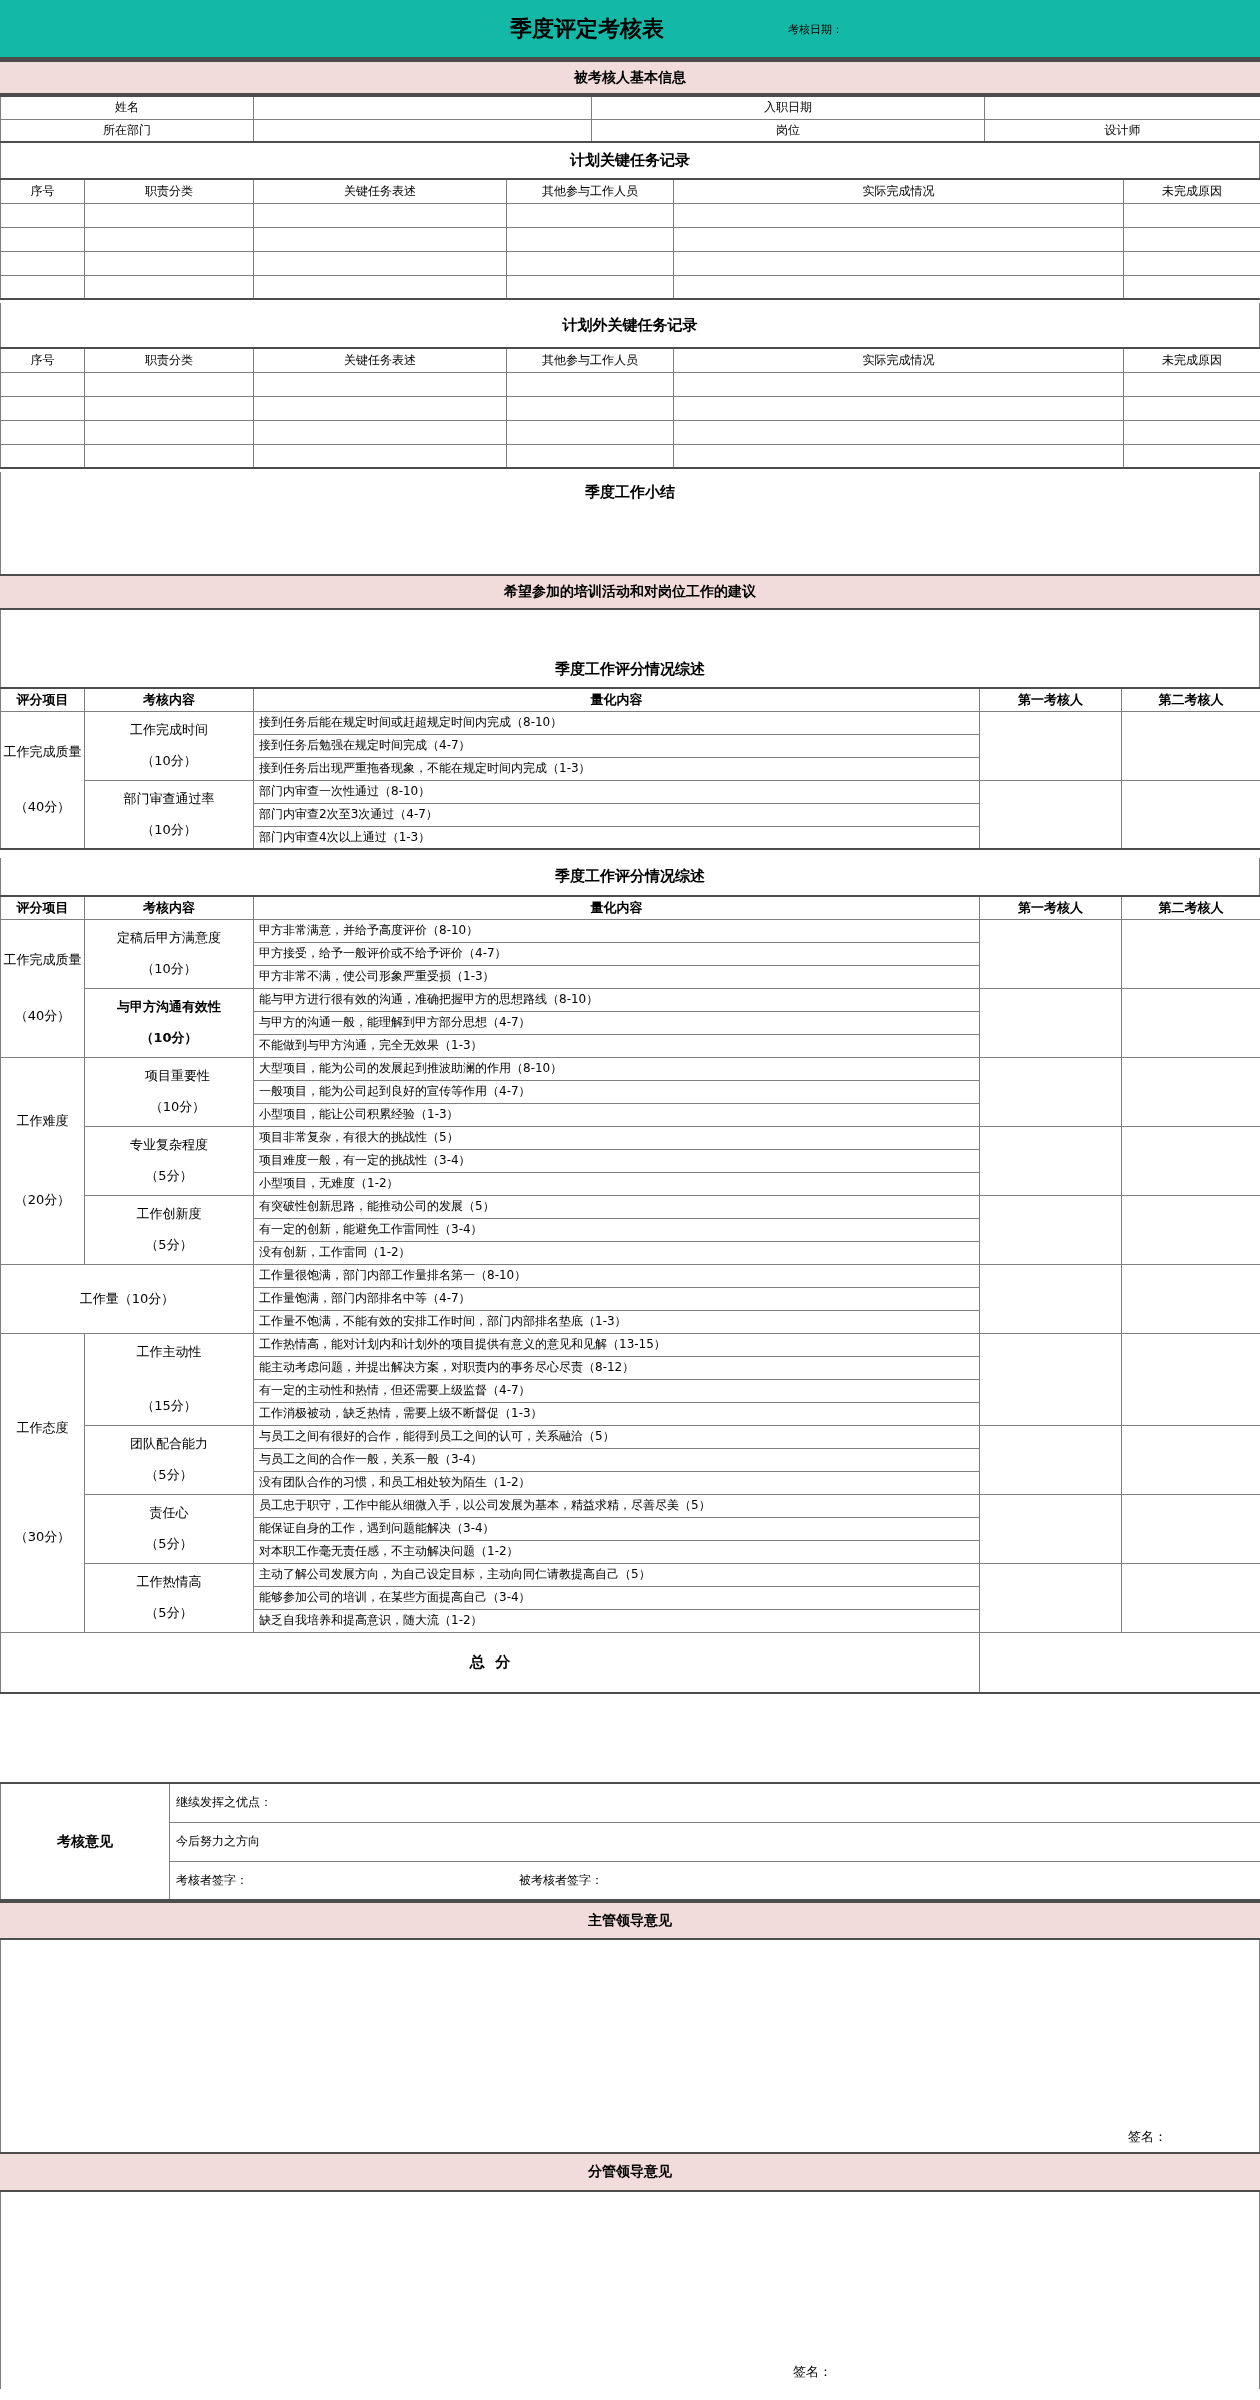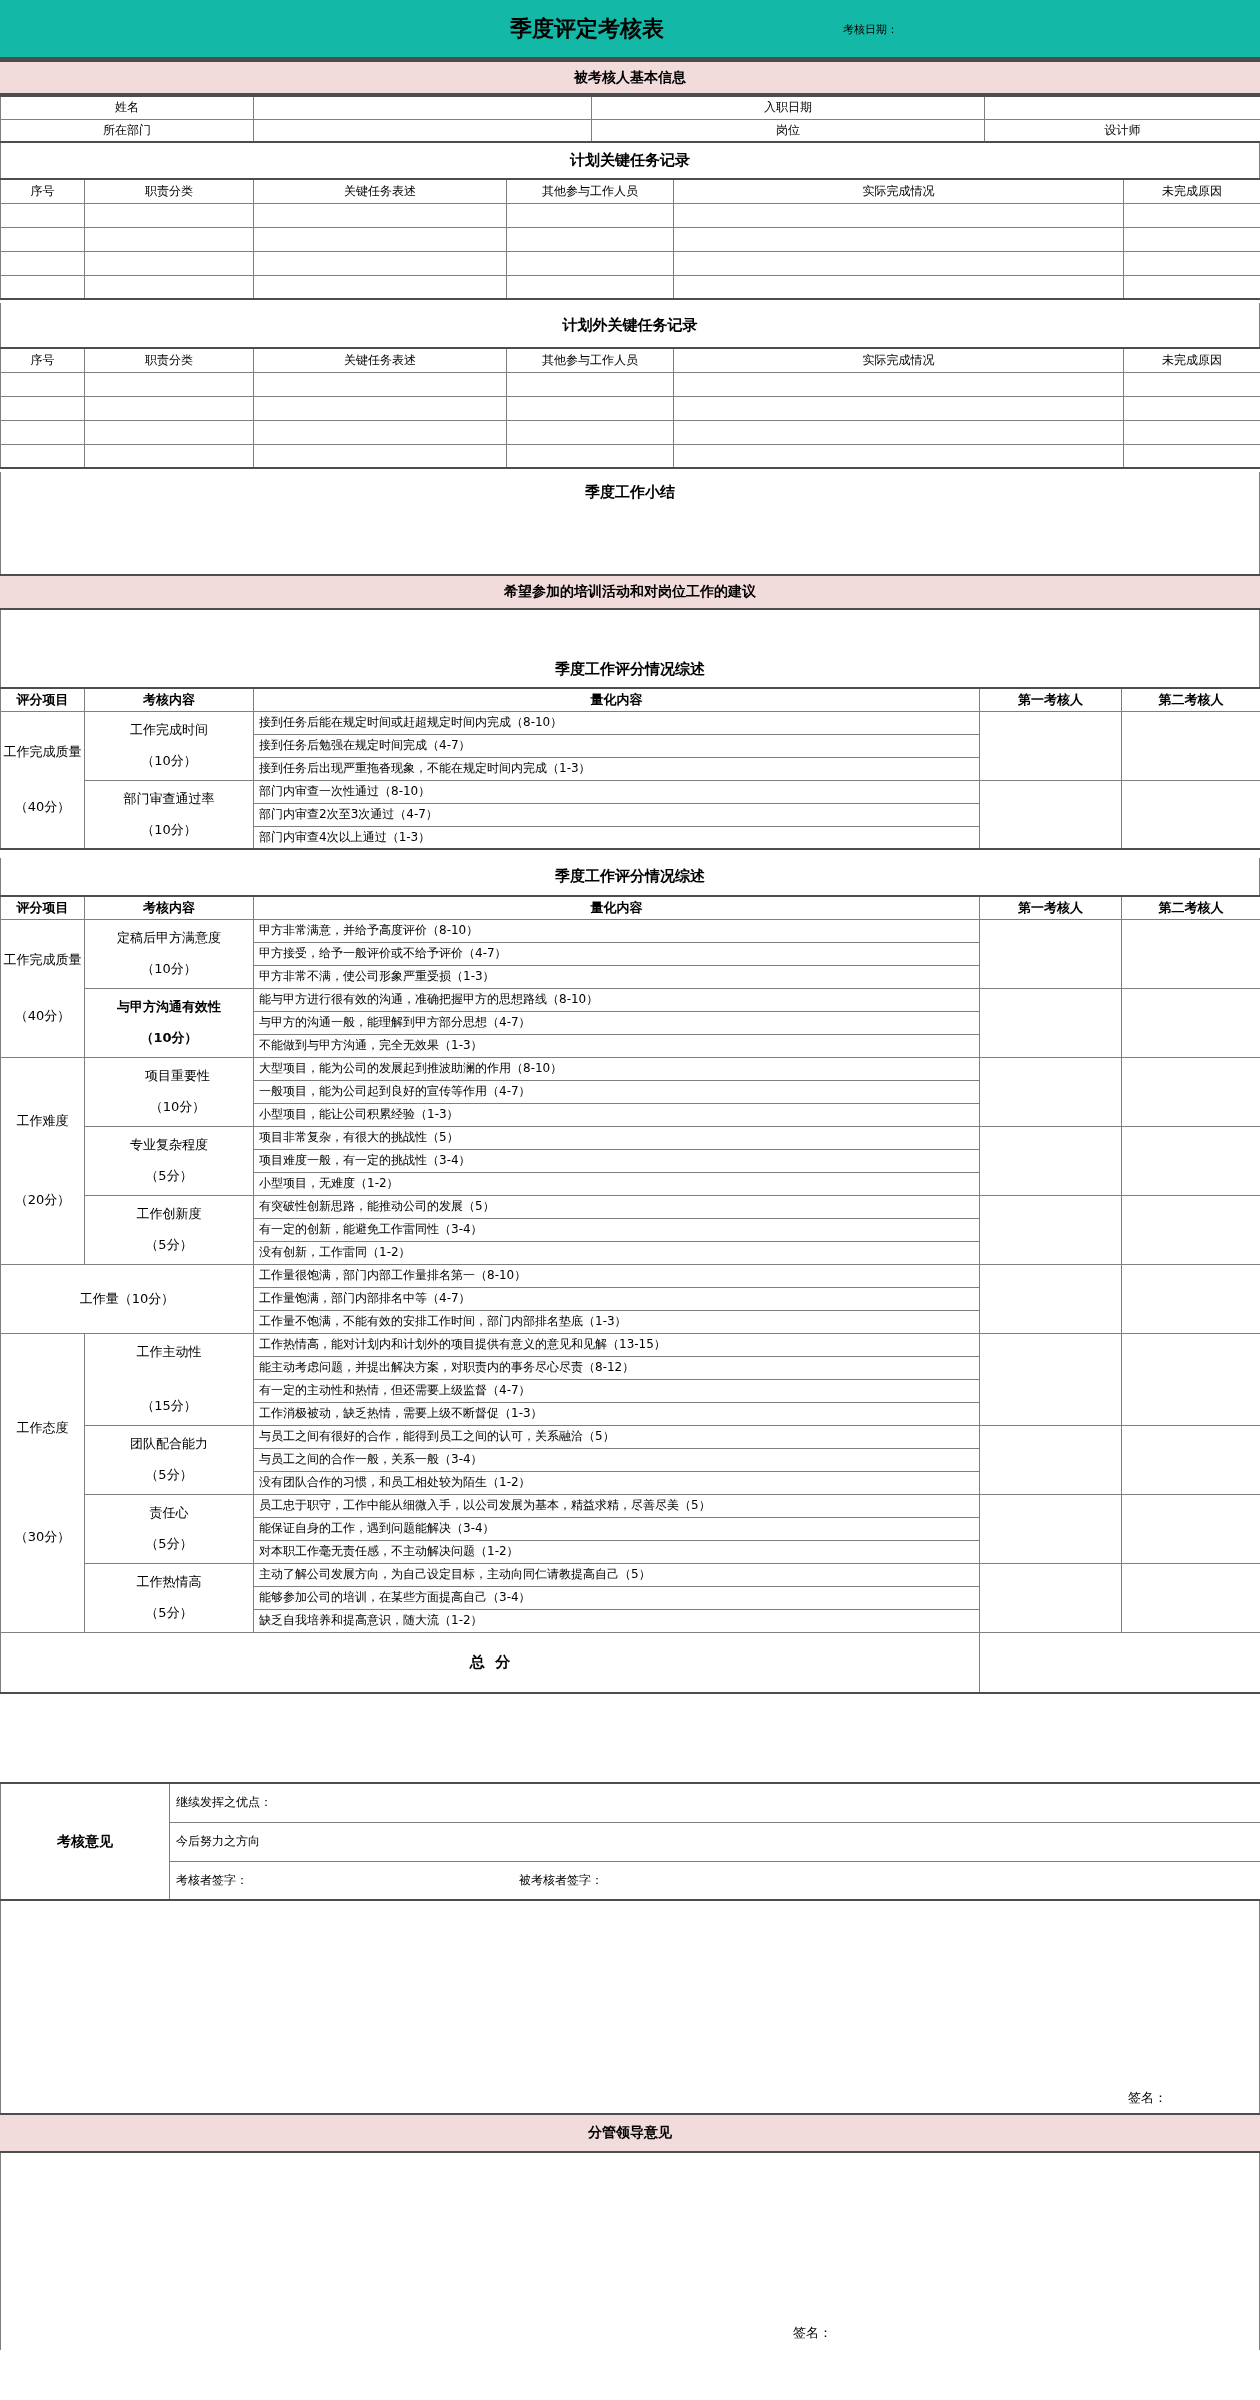--- a/index.html
+++ b/index.html
@@ -3,21 +3,21 @@
 <meta charset="utf-8">
 <style>
   * { box-sizing: border-box; margin: 0; padding: 0; }
   body { background: #ffffff; font-family: "DejaVu Sans", "Liberation Sans", sans-serif; color: #000; }
   .sheet { width: 1260px; height: 2400px; background: #fff; position: relative; overflow: hidden; }
 
   
   .titlebar { height: 60px; background: #14b8a6; border-bottom: 3px solid #4d4d4d; position: relative; }
   .main-title { position: absolute; left: 587px; top: 50%; transform: translate(-50%,-50%);
                 font-size: 22px; font-weight: bold; white-space: nowrap; }
-  .date-label { position: absolute; left: 843px; top: 50%; transform: translateY(-50%); font-size: 11px; font-family: Liberation Serif, serif; }
+  .date-label { position: absolute; left: 788px; top: 50%; transform: translateY(-50%); font-size: 11px; font-family: Liberation Serif, serif; }
 
   
   .band { background: #f2dcdb; border-top: 2px solid #4d4d4d; border-bottom: 2px solid #4d4d4d;
           display: flex; align-items: center; justify-content: center; }
   .band span { font-size: 14px; font-weight: bold; }
 
   
   .sec-title { display: flex; align-items: center; justify-content: center; font-size: 15px; font-weight: bold;
                border-left: 1px solid #7f7f7f; border-right: 1px solid #7f7f7f; background: #fff; }
 
@@ -506,20 +506,23 @@
     </tr>
     <tr>
       <td class="rcell">
         <span>考核者签字：</span>
         <span class="sign2">被考核者签字：</span>
       </td>
     </tr>
   </tbody>
     </table>
 
+  <div class="band h39">
+    <span>主管领导意见</span>
+  </div>
   <div class="blank-box" style="height:212px">
     <span class="sig sup">签名：</span>
   </div>
 
   <div class="band h40">
     <span>分管领导意见</span>
   </div>
   <div class="blank-box" style="height:197px">
     <span class="sig lead">签名：</span>
   </div>

